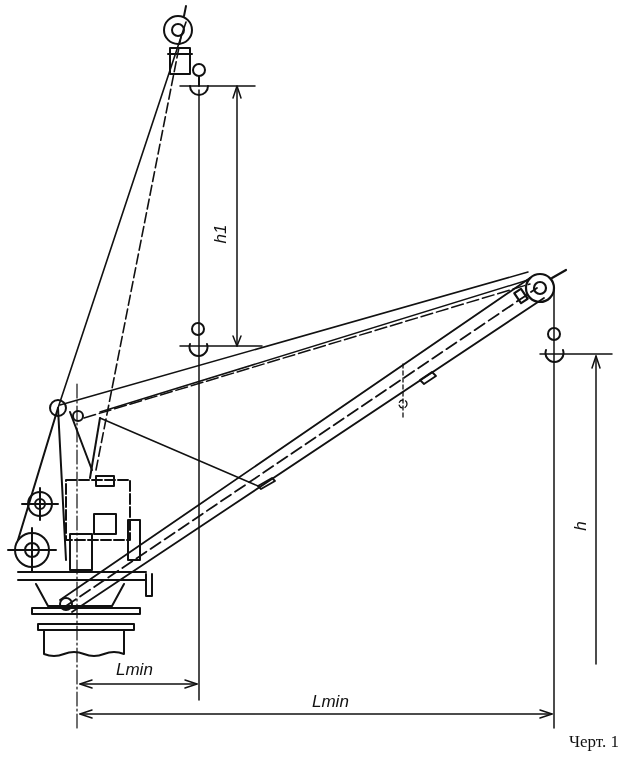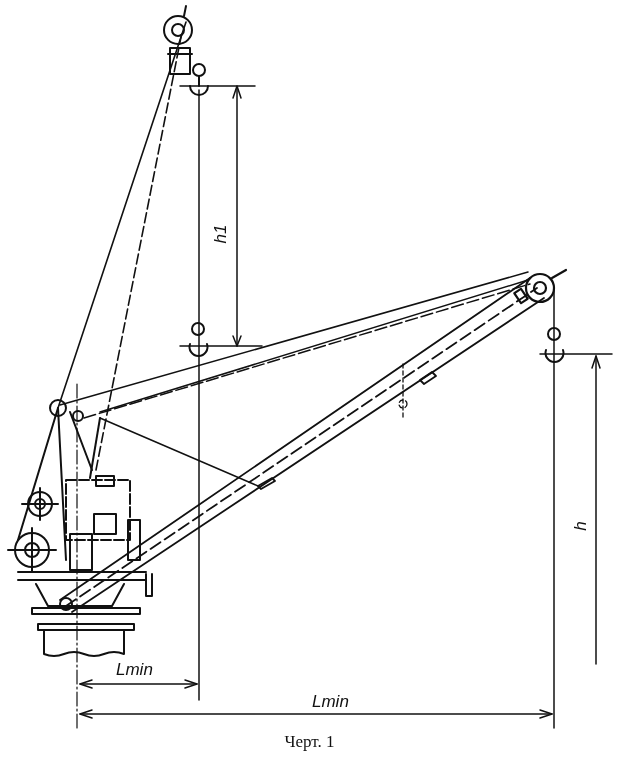--- a/index.html
+++ b/index.html
@@ -1,19 +1,19 @@
 <!DOCTYPE html>
 <html><head>
 <meta charset="utf-8">
 <style>
   html, body { margin:0; padding:0; background:#ffffff; }
   body { width:619px; height:760px; position:relative; overflow:hidden; font-family:"Liberation Serif", serif; }
   svg { position:absolute; left:0; top:0; }
   .lbl { position:absolute; font-family:"Liberation Sans", sans-serif; font-style:italic; font-size:17px; color:#111; }
-  .caption { position:absolute; left:0; width:619px; top:732px; text-align:center; font-family:"Liberation Serif", serif; font-size:17px; color:#111; }
+  .caption { position:absolute; left:0; width:619px; top:732px; text-align:right; font-family:"Liberation Serif", serif; font-size:17px; color:#111; }
 </style>
 </head>
 <body>
 
 <svg width="619" height="760" viewBox="0 0 619 760">
   <g stroke="#111" fill="none" stroke-linecap="round" stroke-linejoin="round">
 
     <g stroke-width="1.6">
       <line x1="58" y1="408" x2="186" y2="22"></line>
       <line x1="96" y1="470" x2="182" y2="32" stroke-dasharray="10 4"></line>

